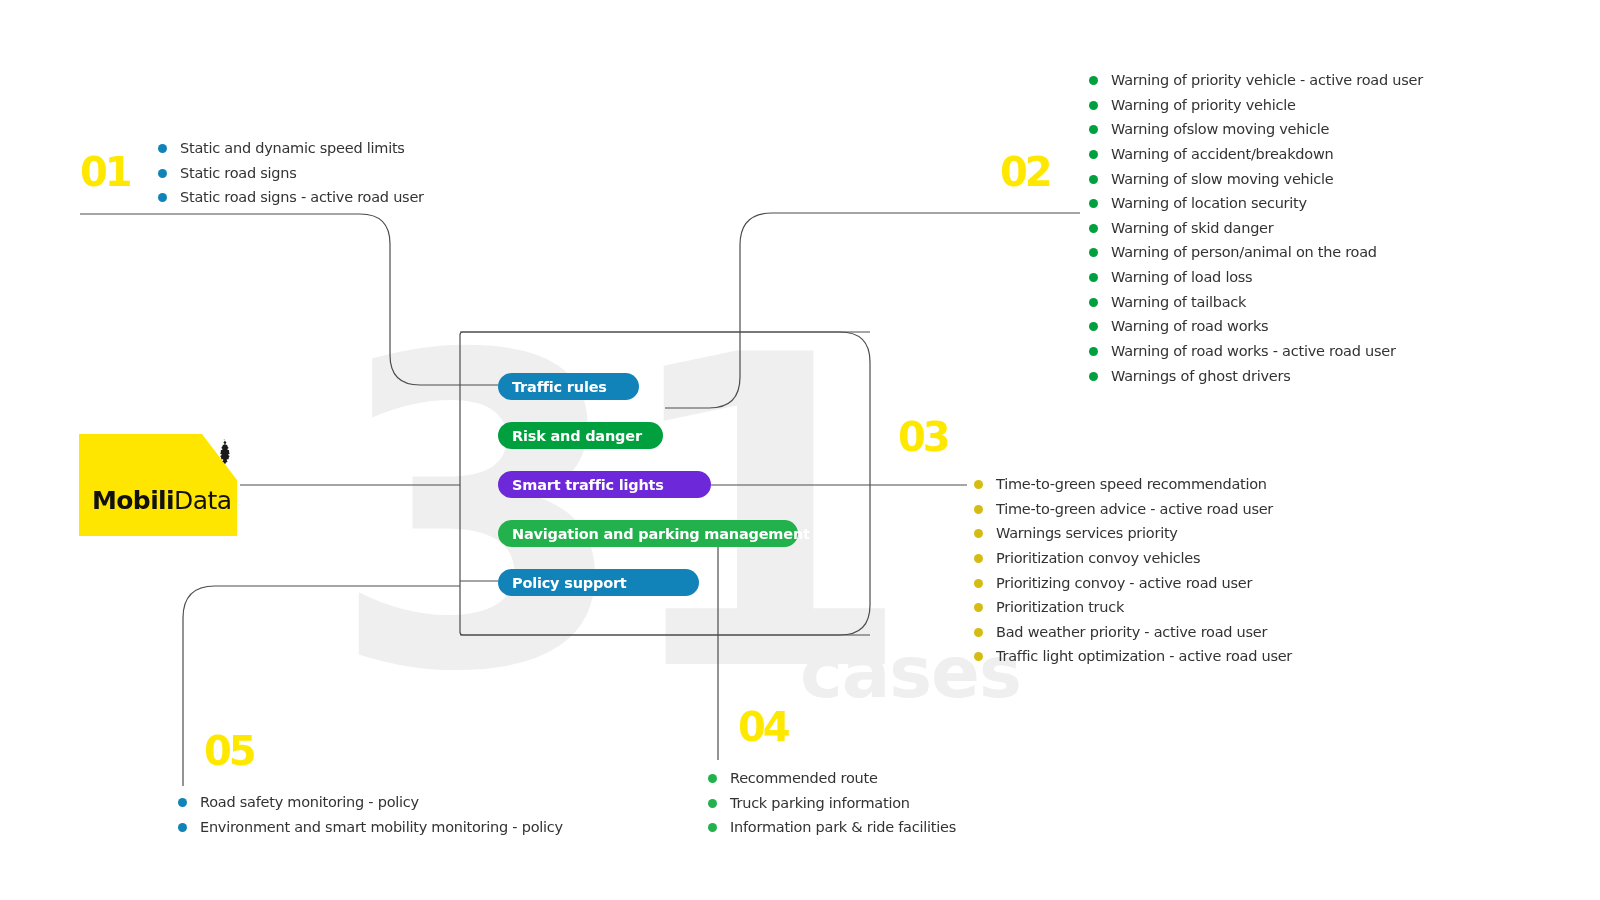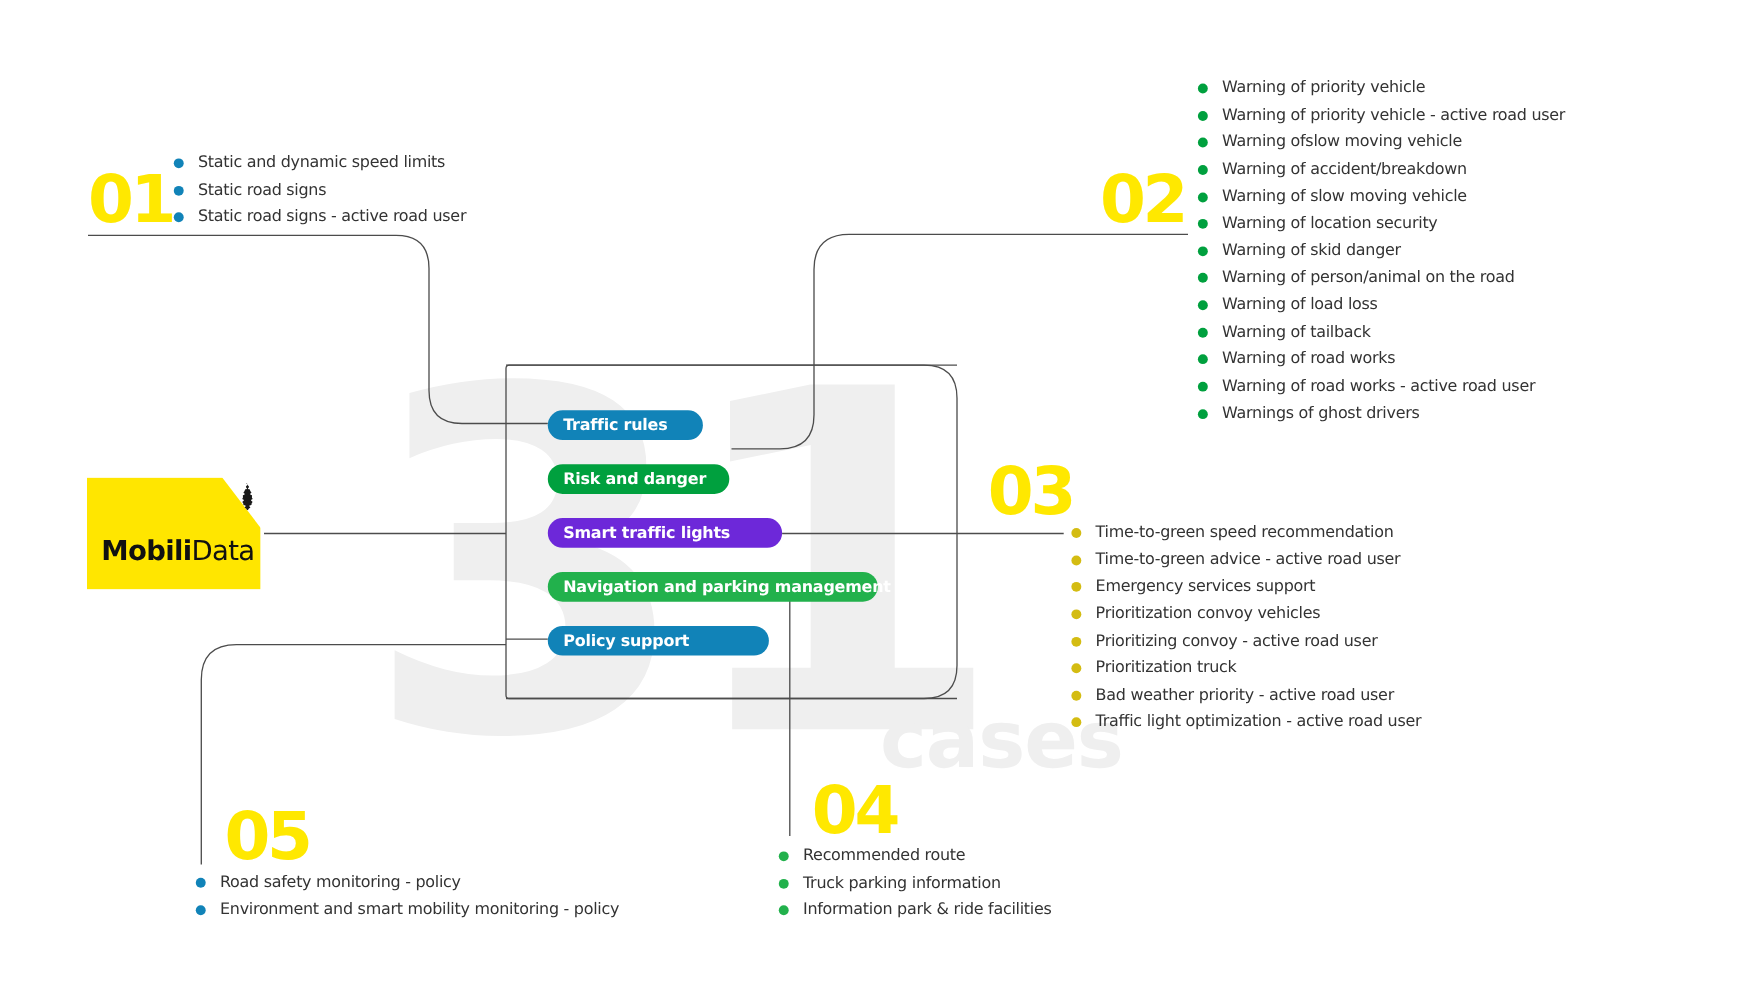--- a/index.html
+++ b/index.html
@@ -32,21 +32,21 @@
   .logo-txt span{font-weight:400;}
   .logo-lion{position:absolute;left:134px;top:4px;width:22px;height:26px;}
 
   
   .pill{position:absolute;height:27px;border-radius:14px;color:#fff;
     font-weight:700;font-size:14.5px;display:flex;align-items:center;
     padding:0 14px;box-sizing:border-box;white-space:nowrap;
     font-family:"DejaVu Sans",sans-serif;letter-spacing:-.2px;}
 
   
-  .num{position:absolute;color:#ffe800;font-weight:800;font-size:60px;line-height:1;
+  .num{position:absolute;color:#ffe800;font-weight:800;font-size:40px;line-height:1;
     font-family:"DejaVu Sans",sans-serif;letter-spacing:-3px;user-select:none;}
 
   
   .list{position:absolute;}
   .li{display:flex;align-items:flex-start;margin-bottom:5.5px;}
   .dot{width:9px;height:9px;border-radius:50%;flex:0 0 9px;margin-top:5px;}
   .li-txt{font-size:14.5px;color:#333333;margin-left:13px;white-space:nowrap;
     font-family:"DejaVu Sans",sans-serif;letter-spacing:-.25px;line-height:1.32;}
 </style>
 </head>
@@ -121,25 +121,25 @@
         </div>
         <div class="li">
           <span class="dot" style="background: rgb(17, 131, 184);"></span>
           <span class="li-txt">Static road signs - active road user</span>
         </div>
       </div>
       <div class="num" style="left: 1000px; top: 152px;">02</div>
       <div class="list" style="left: 1089px; top: 71px;">
         <div class="li">
           <span class="dot" style="background: rgb(0, 160, 62);"></span>
+          <span class="li-txt">Warning of priority vehicle - active road user</span>
+        </div>
+        <div class="li">
+          <span class="dot" style="background: rgb(0, 160, 62);"></span>
           <span class="li-txt">Warning of priority vehicle</span>
-        </div>
-        <div class="li">
-          <span class="dot" style="background: rgb(0, 160, 62);"></span>
-          <span class="li-txt">Warning of priority vehicle - active road user</span>
         </div>
         <div class="li">
           <span class="dot" style="background: rgb(0, 160, 62);"></span>
           <span class="li-txt">Warning ofslow moving vehicle</span>
         </div>
         <div class="li">
           <span class="dot" style="background: rgb(0, 160, 62);"></span>
           <span class="li-txt">Warning of accident/breakdown</span>
         </div>
         <div class="li">
@@ -184,21 +184,21 @@
         <div class="li">
           <span class="dot" style="background: rgb(212, 188, 18);"></span>
           <span class="li-txt">Time-to-green speed recommendation</span>
         </div>
         <div class="li">
           <span class="dot" style="background: rgb(212, 188, 18);"></span>
           <span class="li-txt">Time-to-green advice - active road user</span>
         </div>
         <div class="li">
           <span class="dot" style="background: rgb(212, 188, 18);"></span>
-          <span class="li-txt">Emergency services support</span>
+          <span class="li-txt">Warnings services priority</span>
         </div>
         <div class="li">
           <span class="dot" style="background: rgb(212, 188, 18);"></span>
           <span class="li-txt">Prioritization convoy vehicles</span>
         </div>
         <div class="li">
           <span class="dot" style="background: rgb(212, 188, 18);"></span>
           <span class="li-txt">Prioritizing convoy - active road user</span>
         </div>
         <div class="li">

